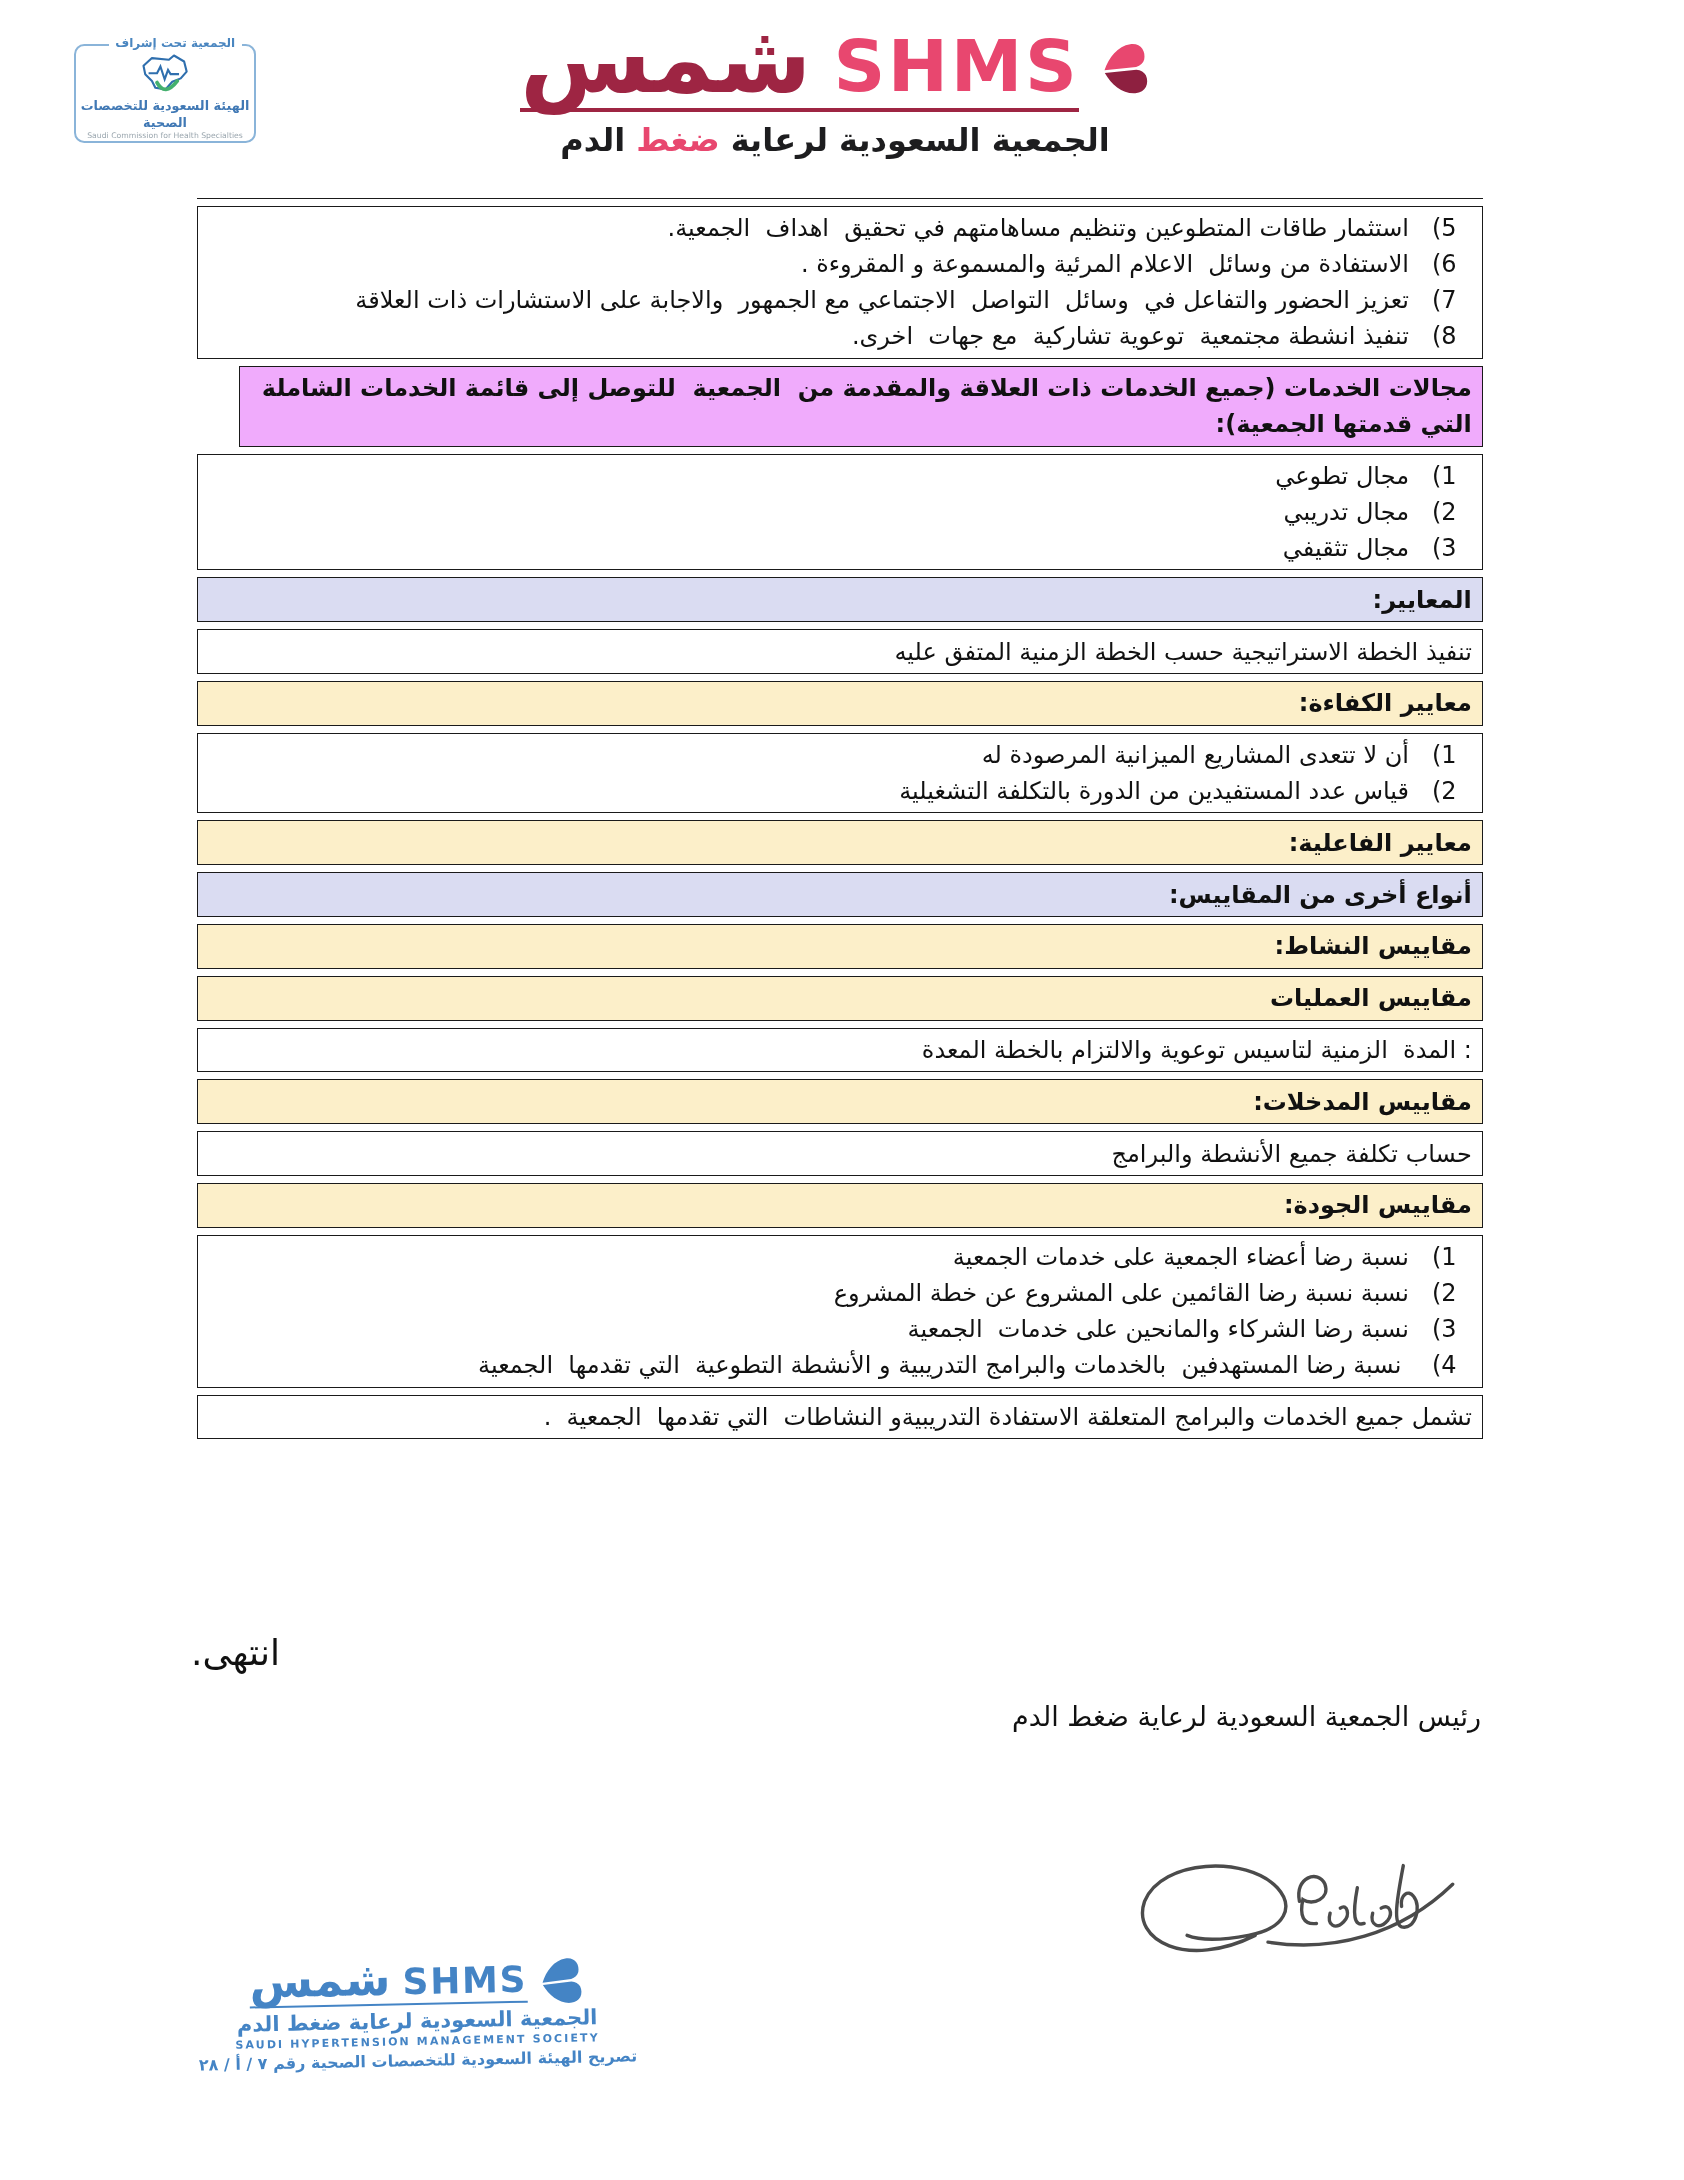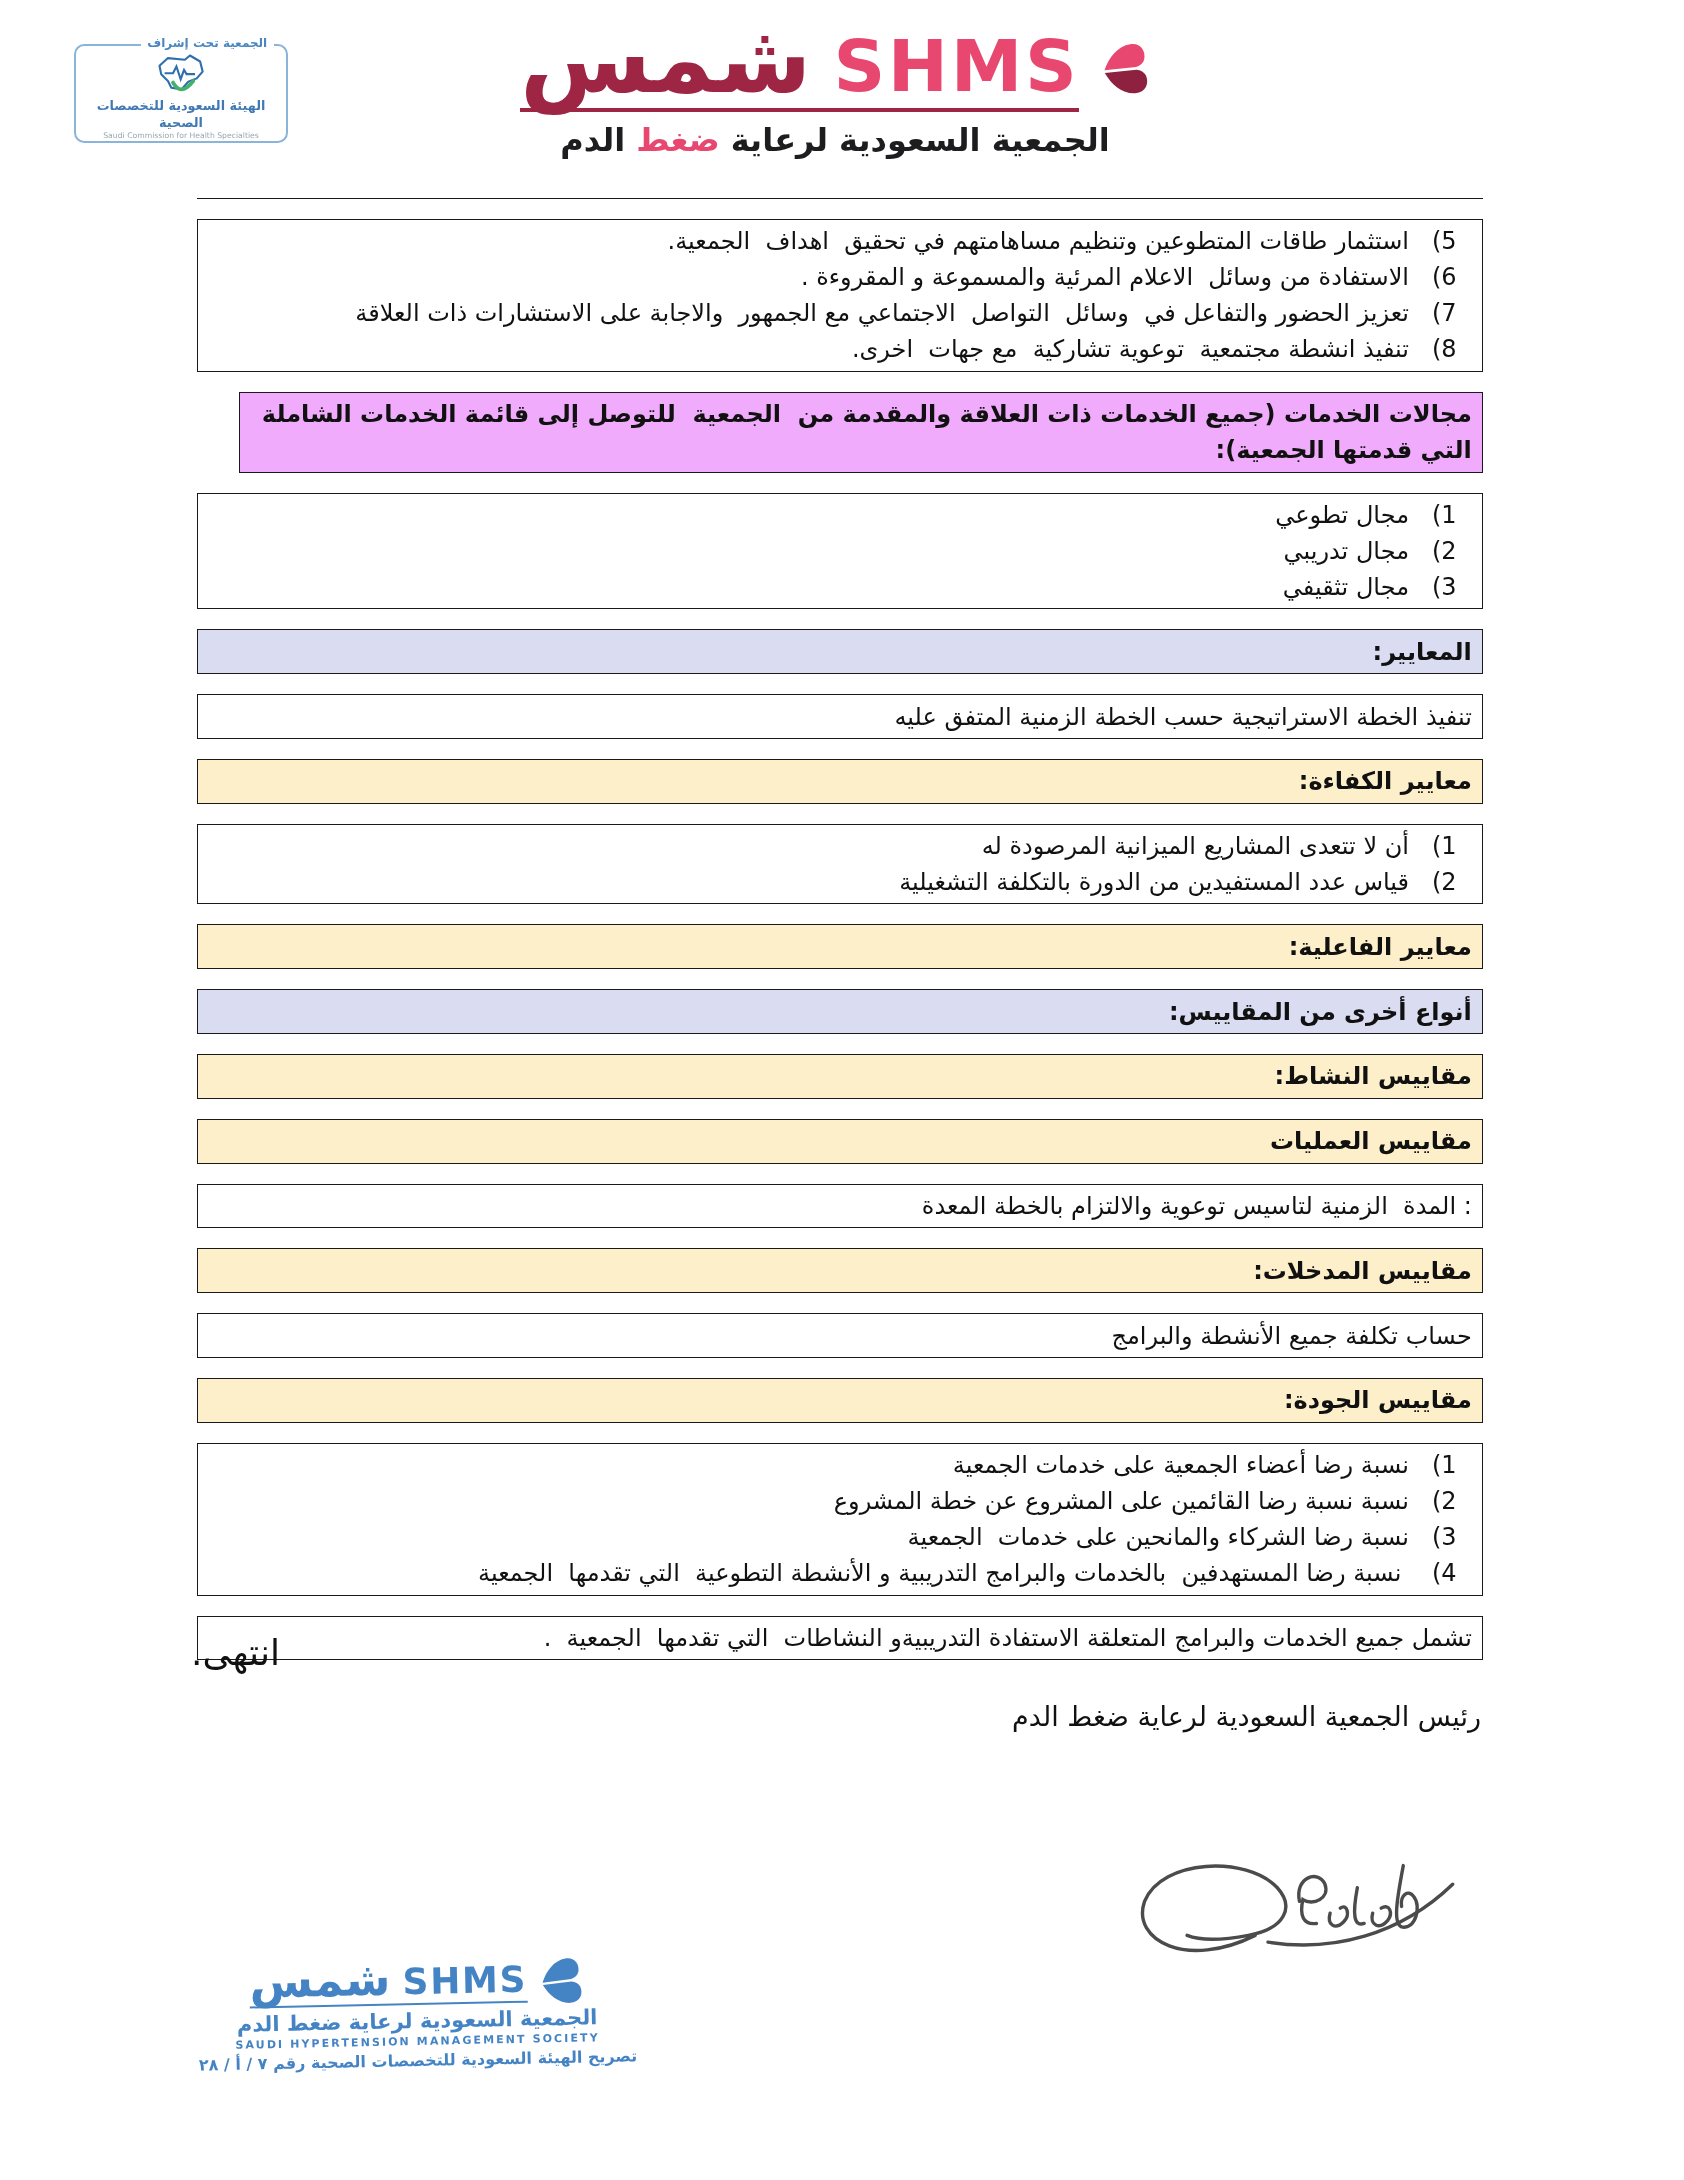--- a/index.html
+++ b/index.html
@@ -8,21 +8,21 @@
     width:1685px;height:2181px;
     margin:0 auto;
     background:#ffffff;
     font-family:"DejaVu Sans", sans-serif;
     direction:rtl;
     overflow:hidden;
     color:#111;
   }
   
   .schs-badge{
-    position:absolute;left:75px;top:44px;width:214px;height:99px;
+    position:absolute;left:75px;top:44px;width:182px;height:99px;
     border:2.1px solid #8ab4d9;border-radius:10.2px;
     direction:rtl;text-align:center;box-sizing:border-box;
     padding-top:5.1px;
   }
   .schs-supervision{
     position:absolute;top:-10.2px;right:12px;
     background:#fff;padding:0 6.8px;
     font-size:12px;font-weight:bold;color:#4a86c0;white-space:nowrap;
   }
   .schs-map{display:block;margin:1.7px auto 0;}
@@ -42,21 +42,21 @@
   .shms-en{font-size:72px;line-height:72px;font-weight:bold;color:#e8476f;letter-spacing:2.6px;}
   .logo-heart{margin-bottom:-12px;transform:rotate(-6deg);}
   .logo-subtitle{
     direction:rtl;margin-top:8.5px;
     font-size:32px;font-weight:bold;color:#1d1d1f;
   }
   .logo-subtitle .hl{color:#e8476f;}
   
   .doc-table{
     position:absolute;left:198px;top:198px;width:1286px;
-    display:flex;flex-direction:column;gap:20px;box-sizing:border-box;
+    display:flex;flex-direction:column;gap:7px;box-sizing:border-box;
   }
   .table-top-rule{border-top:1.7px solid #1a1a1a;height:0;}
   .row{
     border:1.7px solid #1a1a1a;
     background:#fff;
     padding:3.4px 10.2px;
     font-size:24px;line-height:36px;
     white-space:pre-wrap;
     text-align:right;
     box-sizing:border-box;

